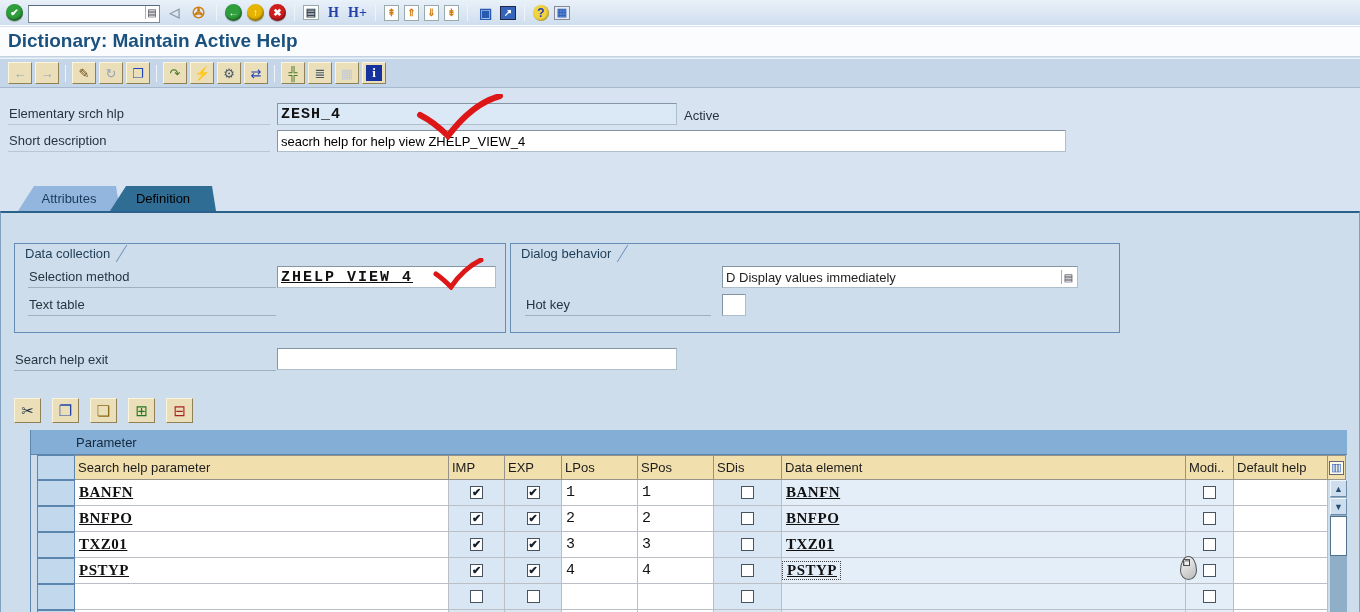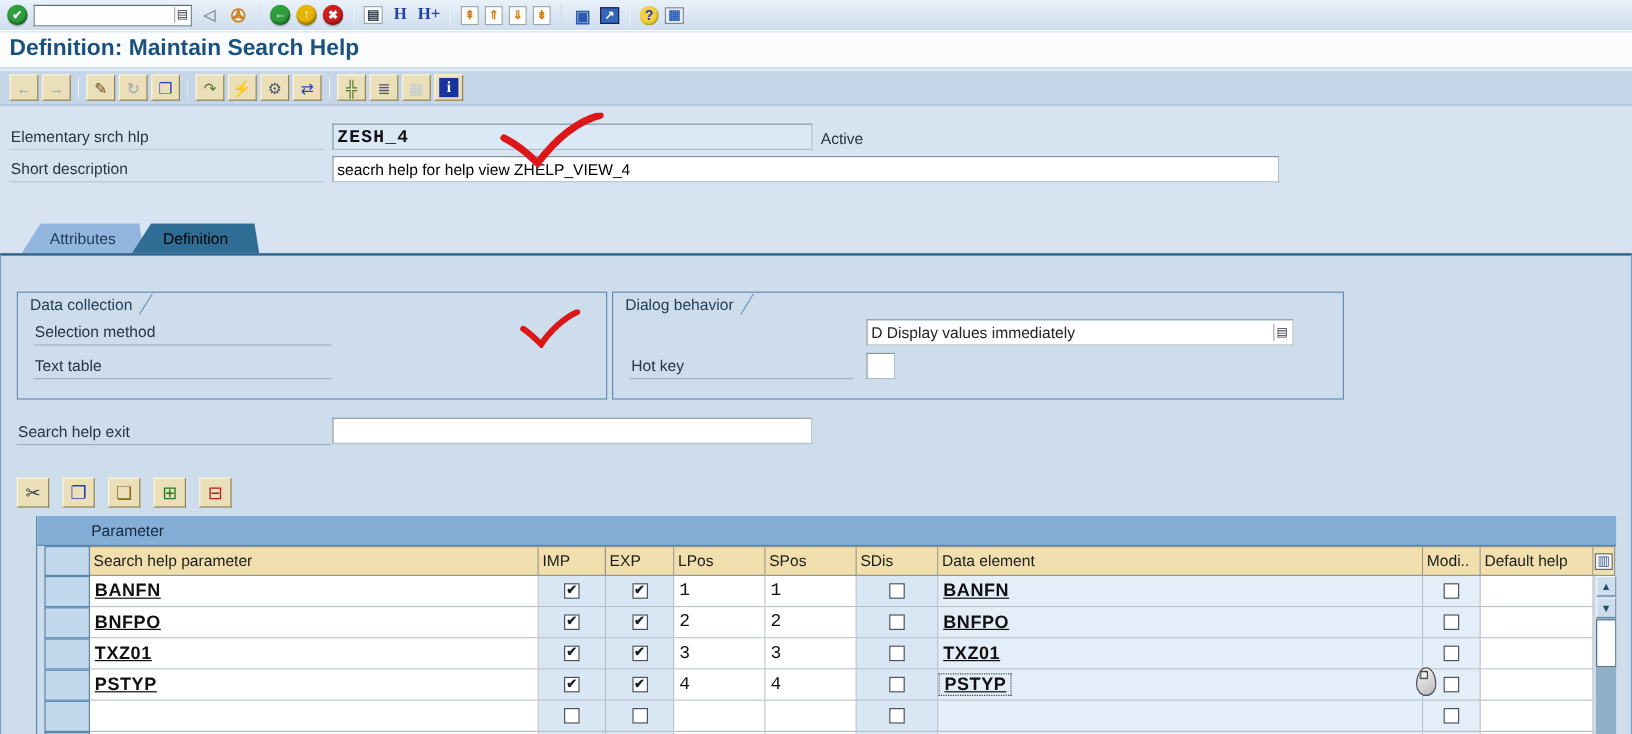--- a/index.html
+++ b/index.html
@@ -100,21 +100,21 @@
   .trow > div { border-right:1px solid #b9bfc5; border-bottom:1px solid #b9bfc5;
                 display:flex; align-items:center; overflow:hidden; }
   .thead > div { height:25px; background:#f1dfad; border-right:1px solid #96938a;
                  border-bottom:1px solid #96938a; border-top:1px solid #96938a;
                  font-size:13px; color:#1c1c1c; padding-left:3px; }
   .tbody > div { height:26px; background:#fff; }
   .c-sel { background:#c2d8ec !important; border:1px solid #5b87ae !important; }
   .c-chk { background:#d9e7f5 !important; justify-content:center; }
   .c-de  { background:#e4eef8 !important; }
   .c-cfg { background:#f1dfad; justify-content:center; padding-left:0 !important; }
-  .lnk { font-family:Liberation Sans, sans-serif; font-size:15px; font-weight:bold;
+  .lnk { font-family:Liberation Serif, serif; font-size:15px; font-weight:bold;
          text-decoration:underline; color:#101010; letter-spacing:0.5px; padding-left:4px; }
   .lnk.focus { border:1px dotted #444; padding:0 3px 0 4px; }
   .num { font-family:"Liberation Mono",monospace; font-size:15px; padding-left:4px; color:#111; }
   .cb { width:13px; height:13px; background:#fff; border:1px solid #47545f; font-size:11px;
         line-height:11px; text-align:center; color:#13202c; font-weight:bold; }
   .cfgicon { color:#2856b4; background:#fdf9e8; border:1px solid #667; width:15px; height:14px;
              font-size:11px; display:flex; align-items:center; justify-content:center; }
 
   
   .vscroll { position:absolute; right:0; top:50px; width:17px; height:132px; background:#8fafc9; }
@@ -159,21 +159,21 @@
     <span class="ticon i-page">⇟</span>
     <i class="sep"></i>
     <span class="ticon i-win">▣</span>
     <span class="ticon i-winb">↗</span>
     <i class="sep"></i>
     <span class="ticon i-help">?</span>
     <span class="ticon i-cust">▦</span>
   </div>
 
   <div class="titlebar">
-    <h1>Definition: Maintain Search Help</h1>
+    <h1>Dictionary: Maintain Active Help</h1>
   </div>
 
   <div class="apptb">
     <span class="tbtn">
         <span class="g-dis">←</span>
       </span>
     <span class="tbtn">
         <span class="g-dis">→</span>
       </span>
     <i class="sep"></i>
@@ -234,20 +234,23 @@
   </div>
   <div class="tab active" style="left:110px; width:106px;">
     <span>Definition</span>
   </div>
 
   <div class="panel"></div>
 
   <div class="gbox" style="left:14px; top:243px; width:492px; height:90px;"></div>
   <span class="glabel" style="left:18px; top:244px;">Data collection</span>
   <span class="flabel" style="left:28px; top:267px; width:248px; border-bottom-color:#9fb0bf;">Selection method</span>
+  <div class="fld" style="left:277px; top:266px; width:219px;">
+    <span class="ulvalue">ZHELP_VIEW_4</span>
+  </div>
   <span class="flabel" style="left:28px; top:295px; width:248px; border-bottom-color:#9fb0bf;">Text table</span>
 
   <svg class="ann" style="left:432px; top:258px;" width="52" height="32" viewBox="0 0 52 32">
     <path d="M4 16 C 10 20, 15 25, 19 29 C 26 18, 38 7, 49 2" fill="none" stroke="#dd1717" stroke-width="5" stroke-linecap="round"></path>
   </svg>
 
   <div class="gbox" style="left:510px; top:243px; width:610px; height:90px;"></div>
   <span class="glabel" style="left:514px; top:244px;">Dialog behavior</span>
   <div class="fld" style="left:722px; top:266px; width:356px;">
     <span>D Display values immediately</span>

